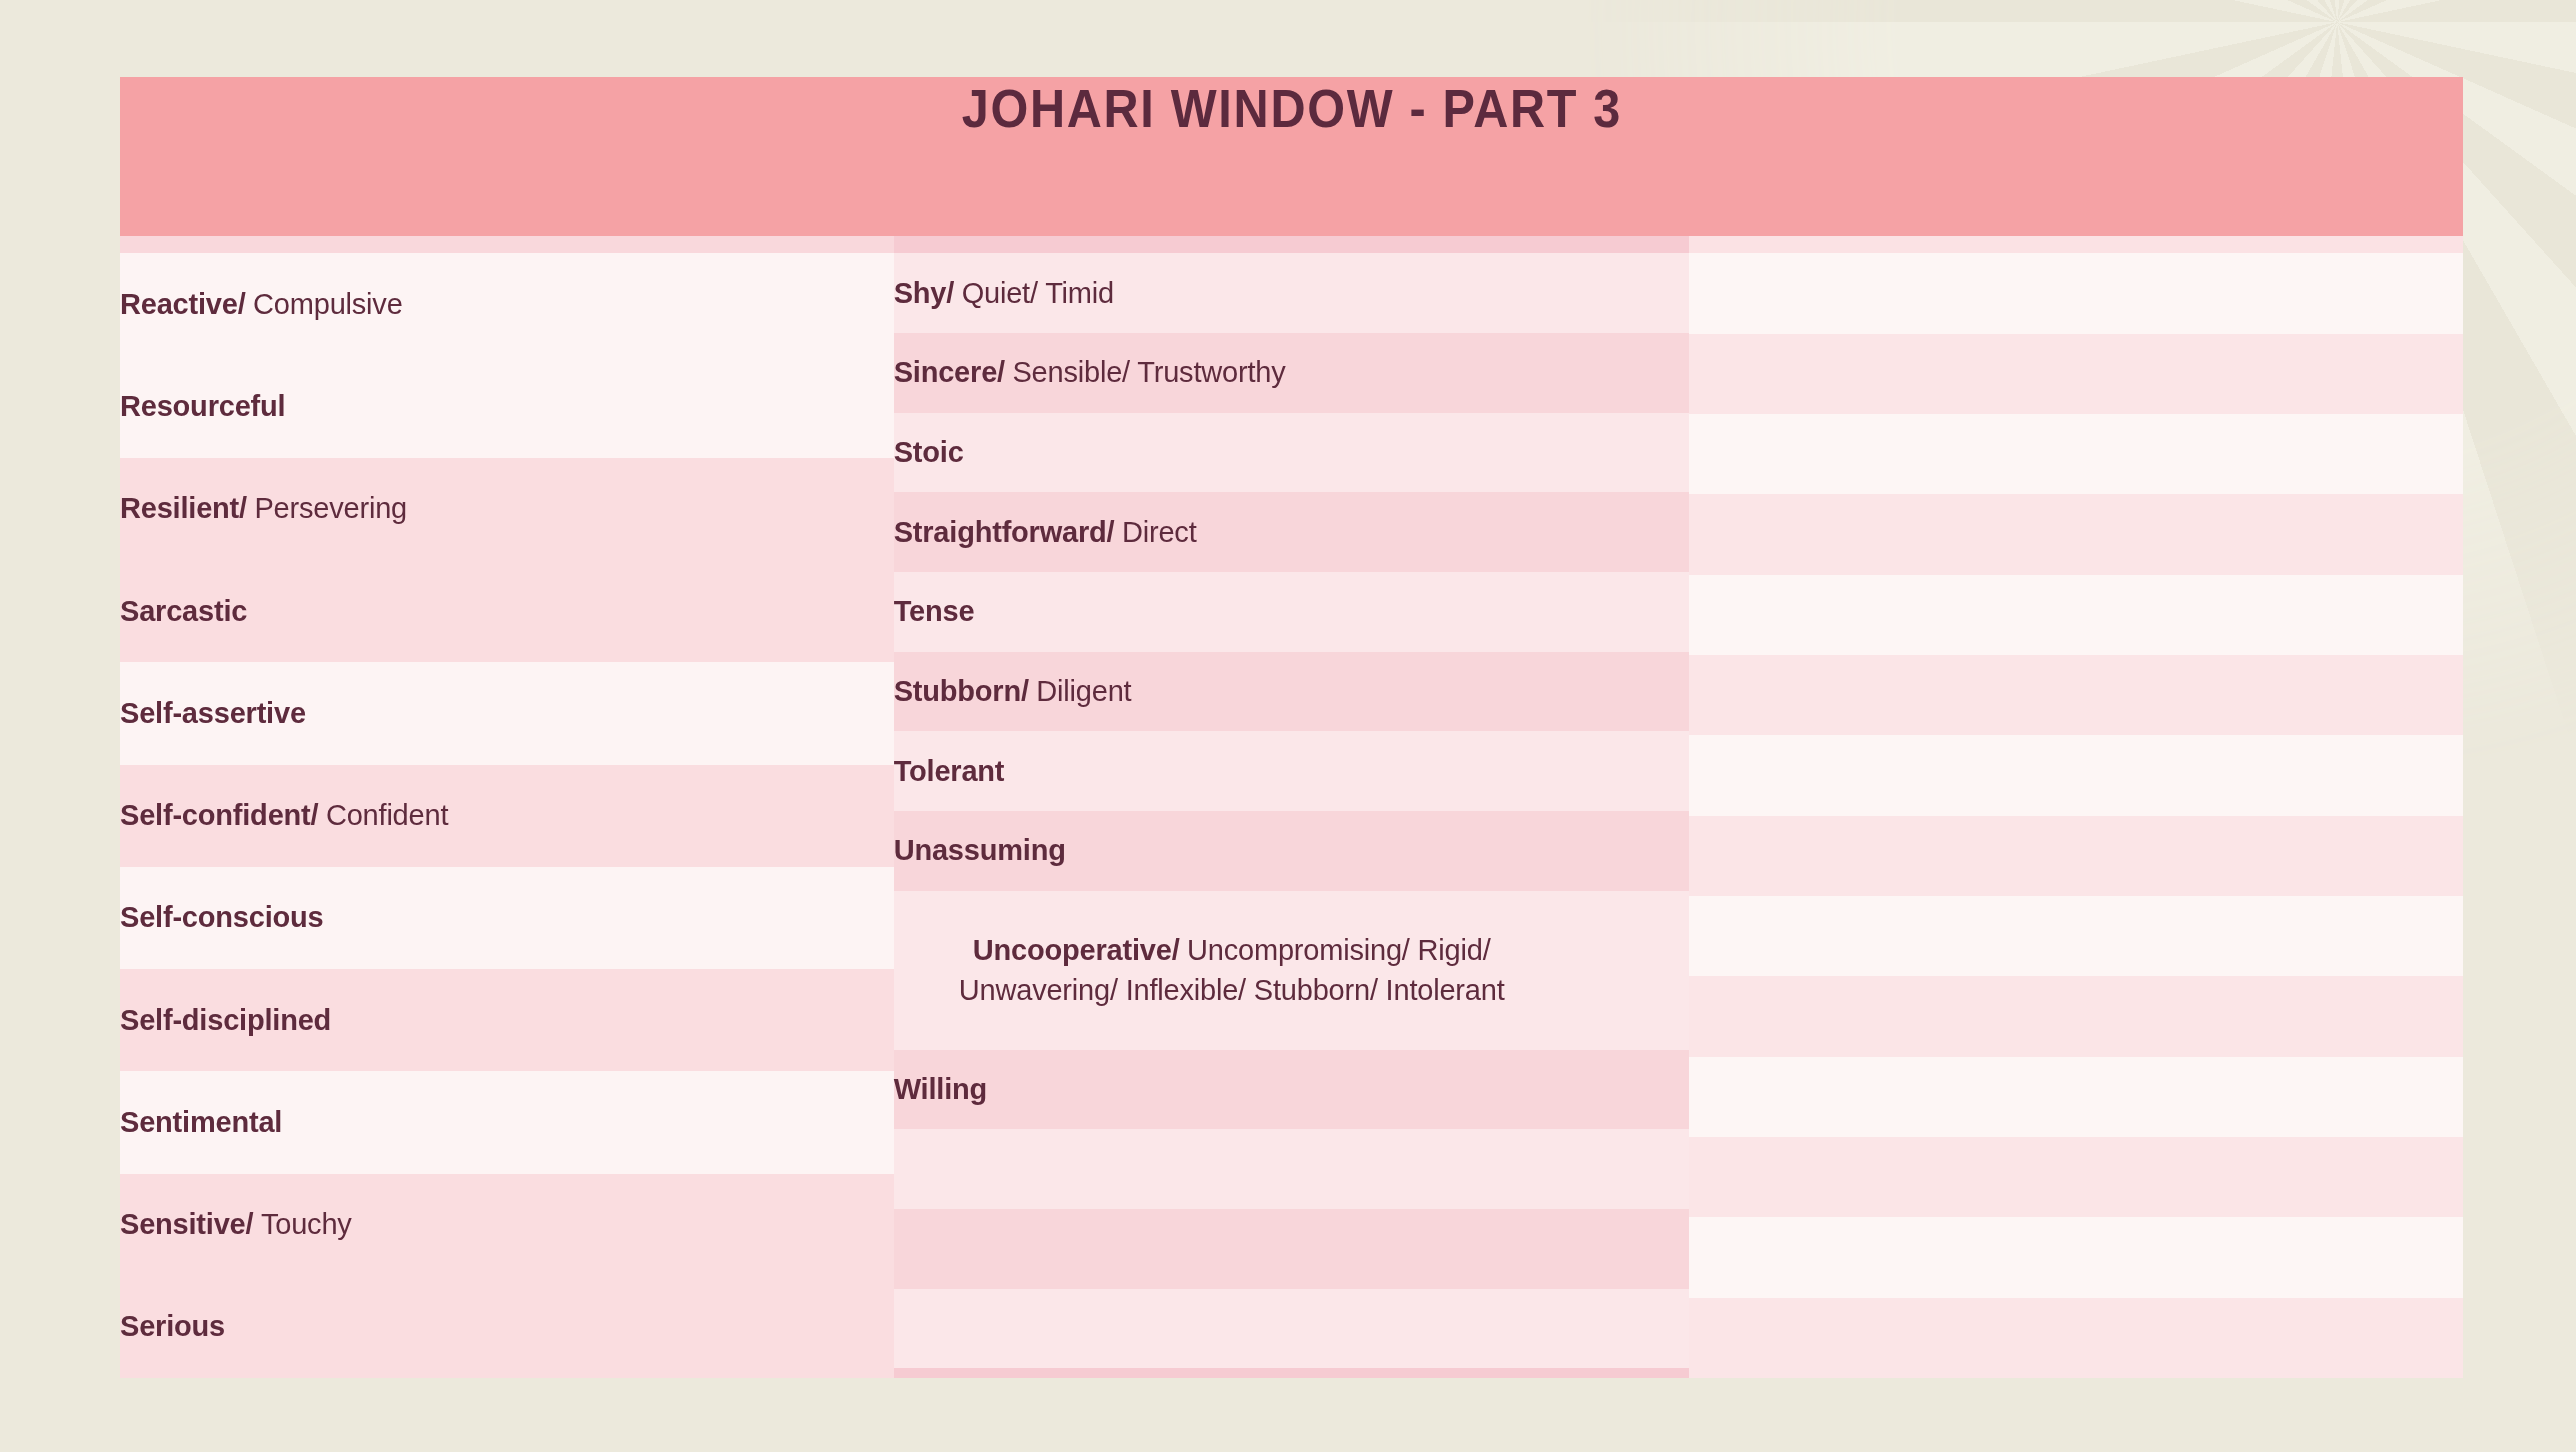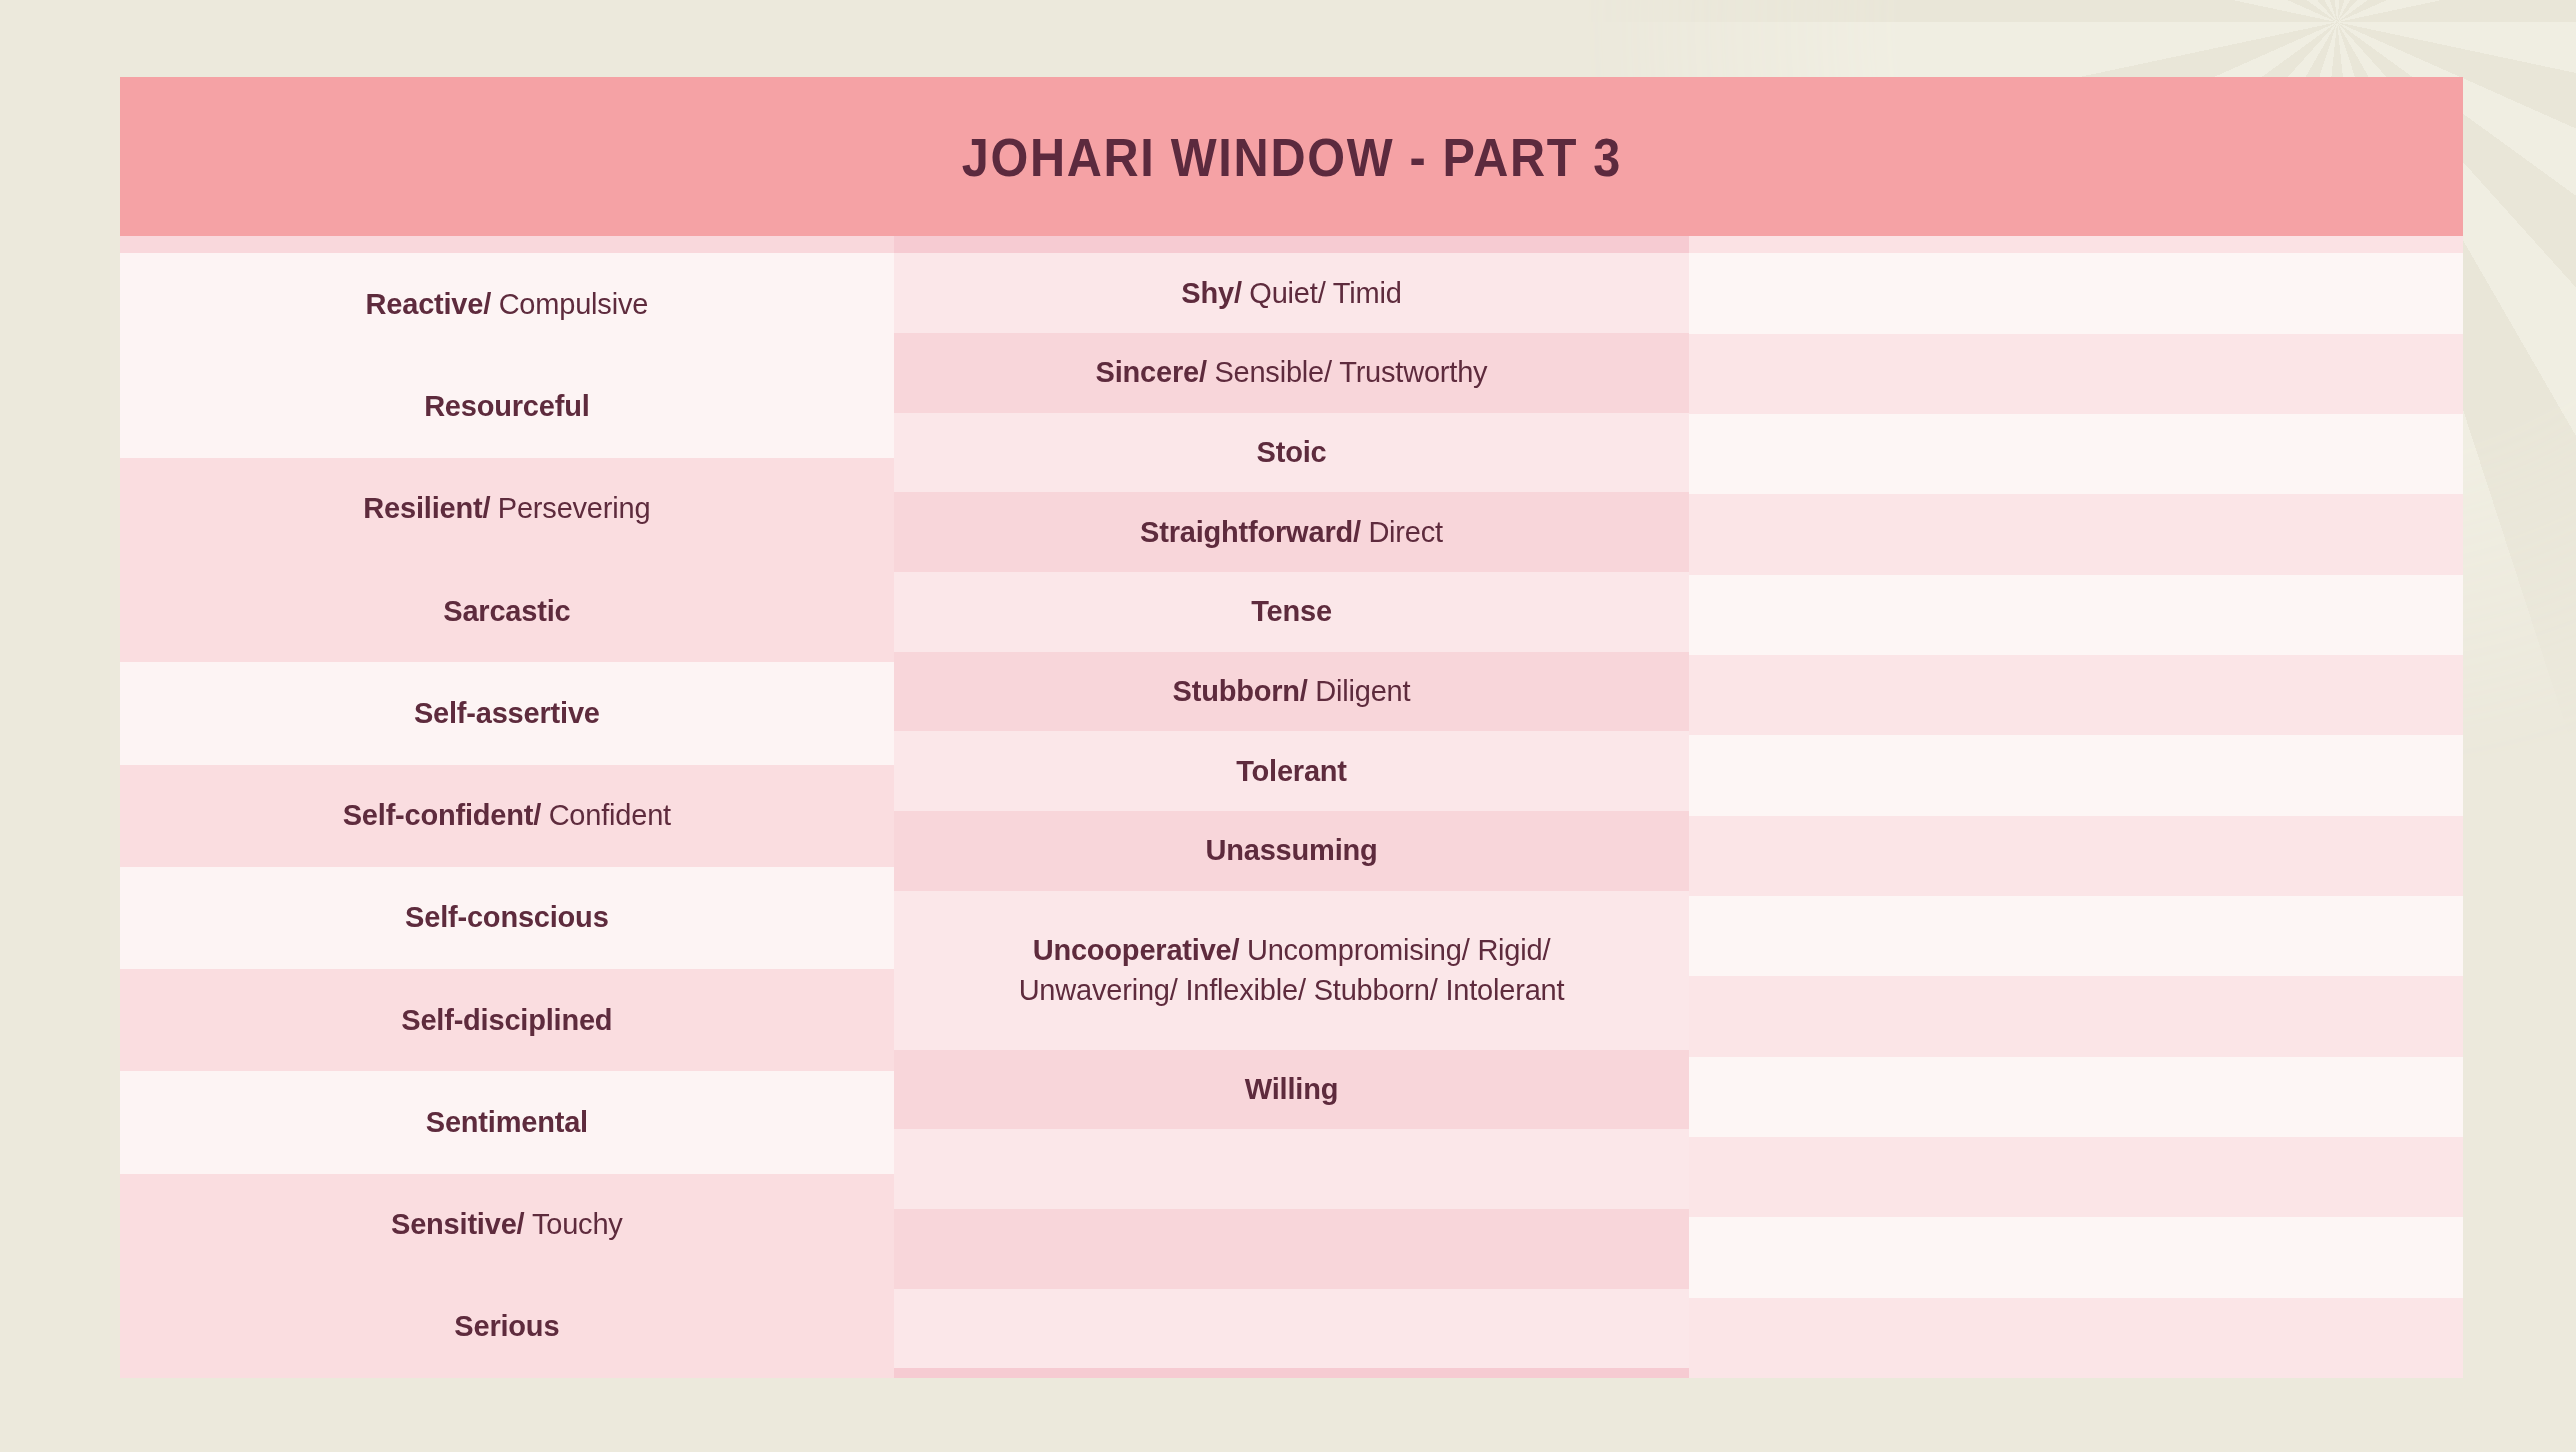--- a/index.html
+++ b/index.html
@@ -12,35 +12,35 @@
     position:absolute;top:0;right:0;width:1111px;height:1111px;
     background:repeating-conic-gradient(from 90deg at 78.5% 2%,
       var(--ray_light,#F0EEE2) 0deg 12deg,
       var(--ray_dark,#E9E6D8) 12deg 24deg);
     -webkit-mask-image:radial-gradient(circle 753px at 78.5% 2%, #000 0 58%, transparent 100%);
     mask-image:radial-gradient(circle 753px at 78.5% 2%, #000 0 58%, transparent 100%);
   }
   .poster{position:absolute;left:120px;top:77px;width:2343px}
   .header{
     height:159px;background:var(--header_bg,#F5A2A5);
-    display:flex;align-items:center;justify-content:center;
+    display:flex;justify-content:center;
   }
   .title{
     font-size:54px;font-weight:bold;color:var(--title_color,#5C2A3E);
     letter-spacing:1.9px;transform:scaleX(.9);white-space:nowrap;
   }
   .tbody{display:flex;height:1142px;align-items:stretch}
   .col{display:flex;flex-direction:column}
   .col:nth-child(1){width:774px}
   .col:nth-child(2){width:796px}
   .col:nth-child(3){width:774px}
   .topsliver{flex:0 0 17.4px;background:var(--sliver)}
   .botsliver{flex:0 0 9.7px;background:var(--sliver)}
   .row{
-    flex:1 1 0;display:flex;align-items:center;justify-content:center;
+    flex:1 1 0;display:flex;align-items:center;
     text-align:center;font-size:29px;color:var(--text_color,#5E2B3D);
     letter-spacing:-0.2px;
   }
   .row.light{background:var(--light)}
   .row.pink{background:var(--pink)}
   .row.tall{flex:2 2 0}
   .row .txt{display:inline-block}
   .row.tall .txt{max-width:676px;line-height:1.38}
   .b{font-weight:bold}
   .r{font-weight:normal}

